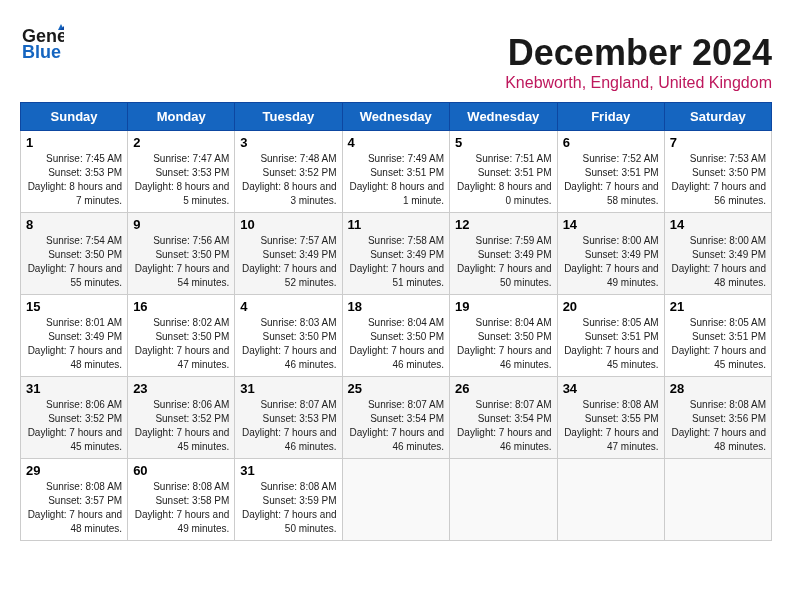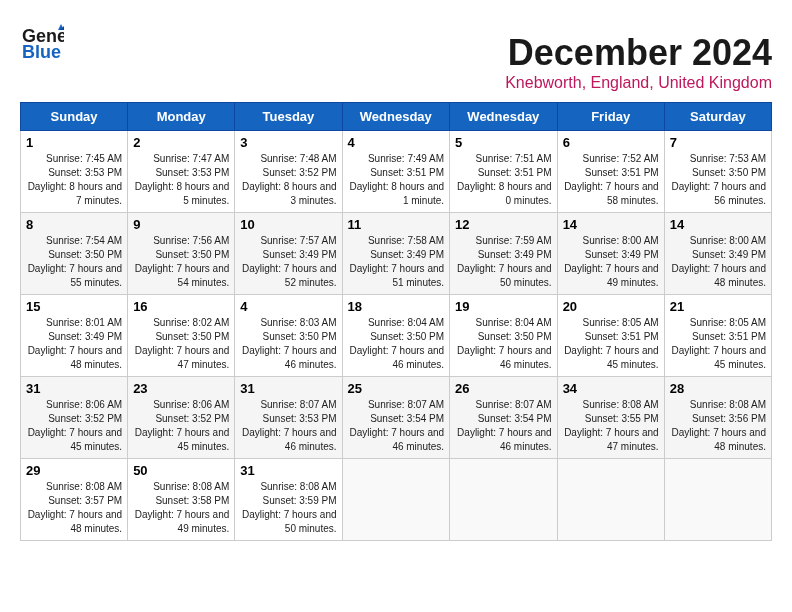--- a/index.html
+++ b/index.html
@@ -232,21 +232,21 @@
           <span class="day-num">28</span>
           <div class="day-info">Sunrise: 8:08 AM<br>Sunset: 3:56 PM<br>Daylight: 7 hours and<br>48 minutes.</div>
         </td>
       </tr>
       <tr>
         <td>
           <span class="day-num">29</span>
           <div class="day-info">Sunrise: 8:08 AM<br>Sunset: 3:57 PM<br>Daylight: 7 hours and<br>48 minutes.</div>
         </td>
         <td>
-          <span class="day-num">50</span>
+          <span class="day-num">60</span>
           <div class="day-info">Sunrise: 8:08 AM<br>Sunset: 3:58 PM<br>Daylight: 7 hours and<br>49 minutes.</div>
         </td>
         <td>
           <span class="day-num">31</span>
           <div class="day-info">Sunrise: 8:08 AM<br>Sunset: 3:59 PM<br>Daylight: 7 hours and<br>50 minutes.</div>
         </td>
         <td class="empty-cell"></td>
         <td class="empty-cell"></td>
         <td class="empty-cell"></td>
         <td class="empty-cell"></td>

